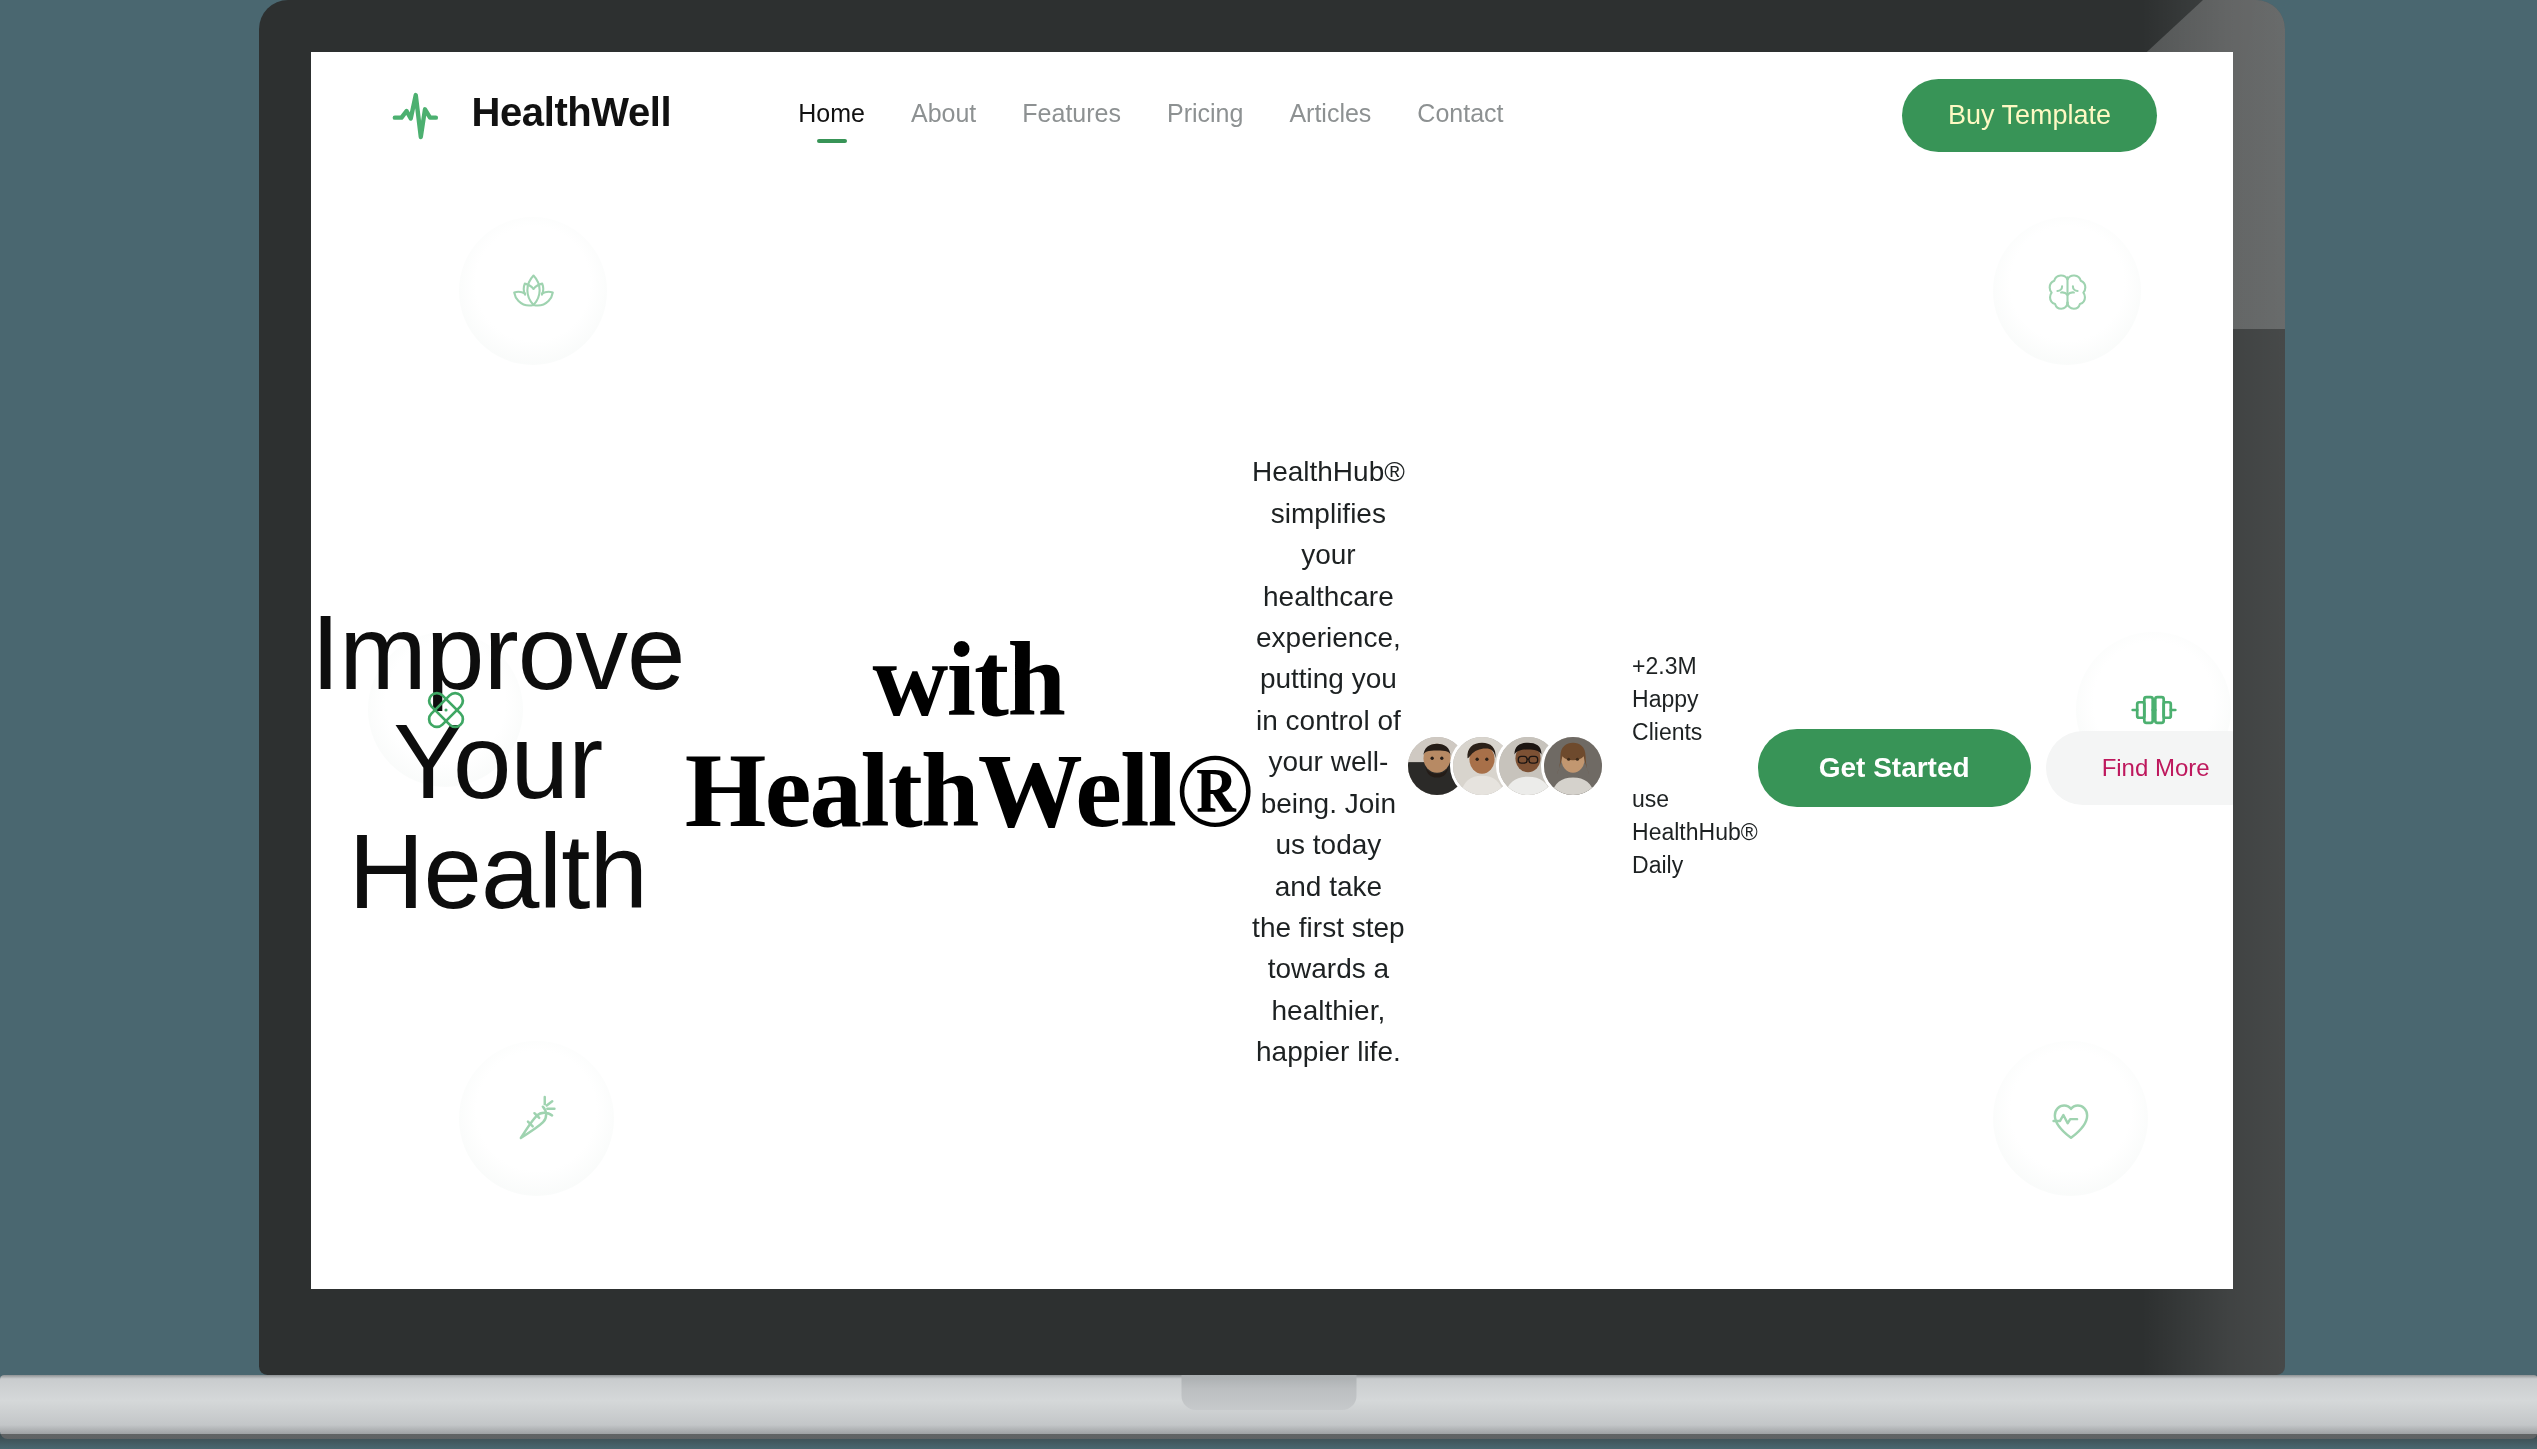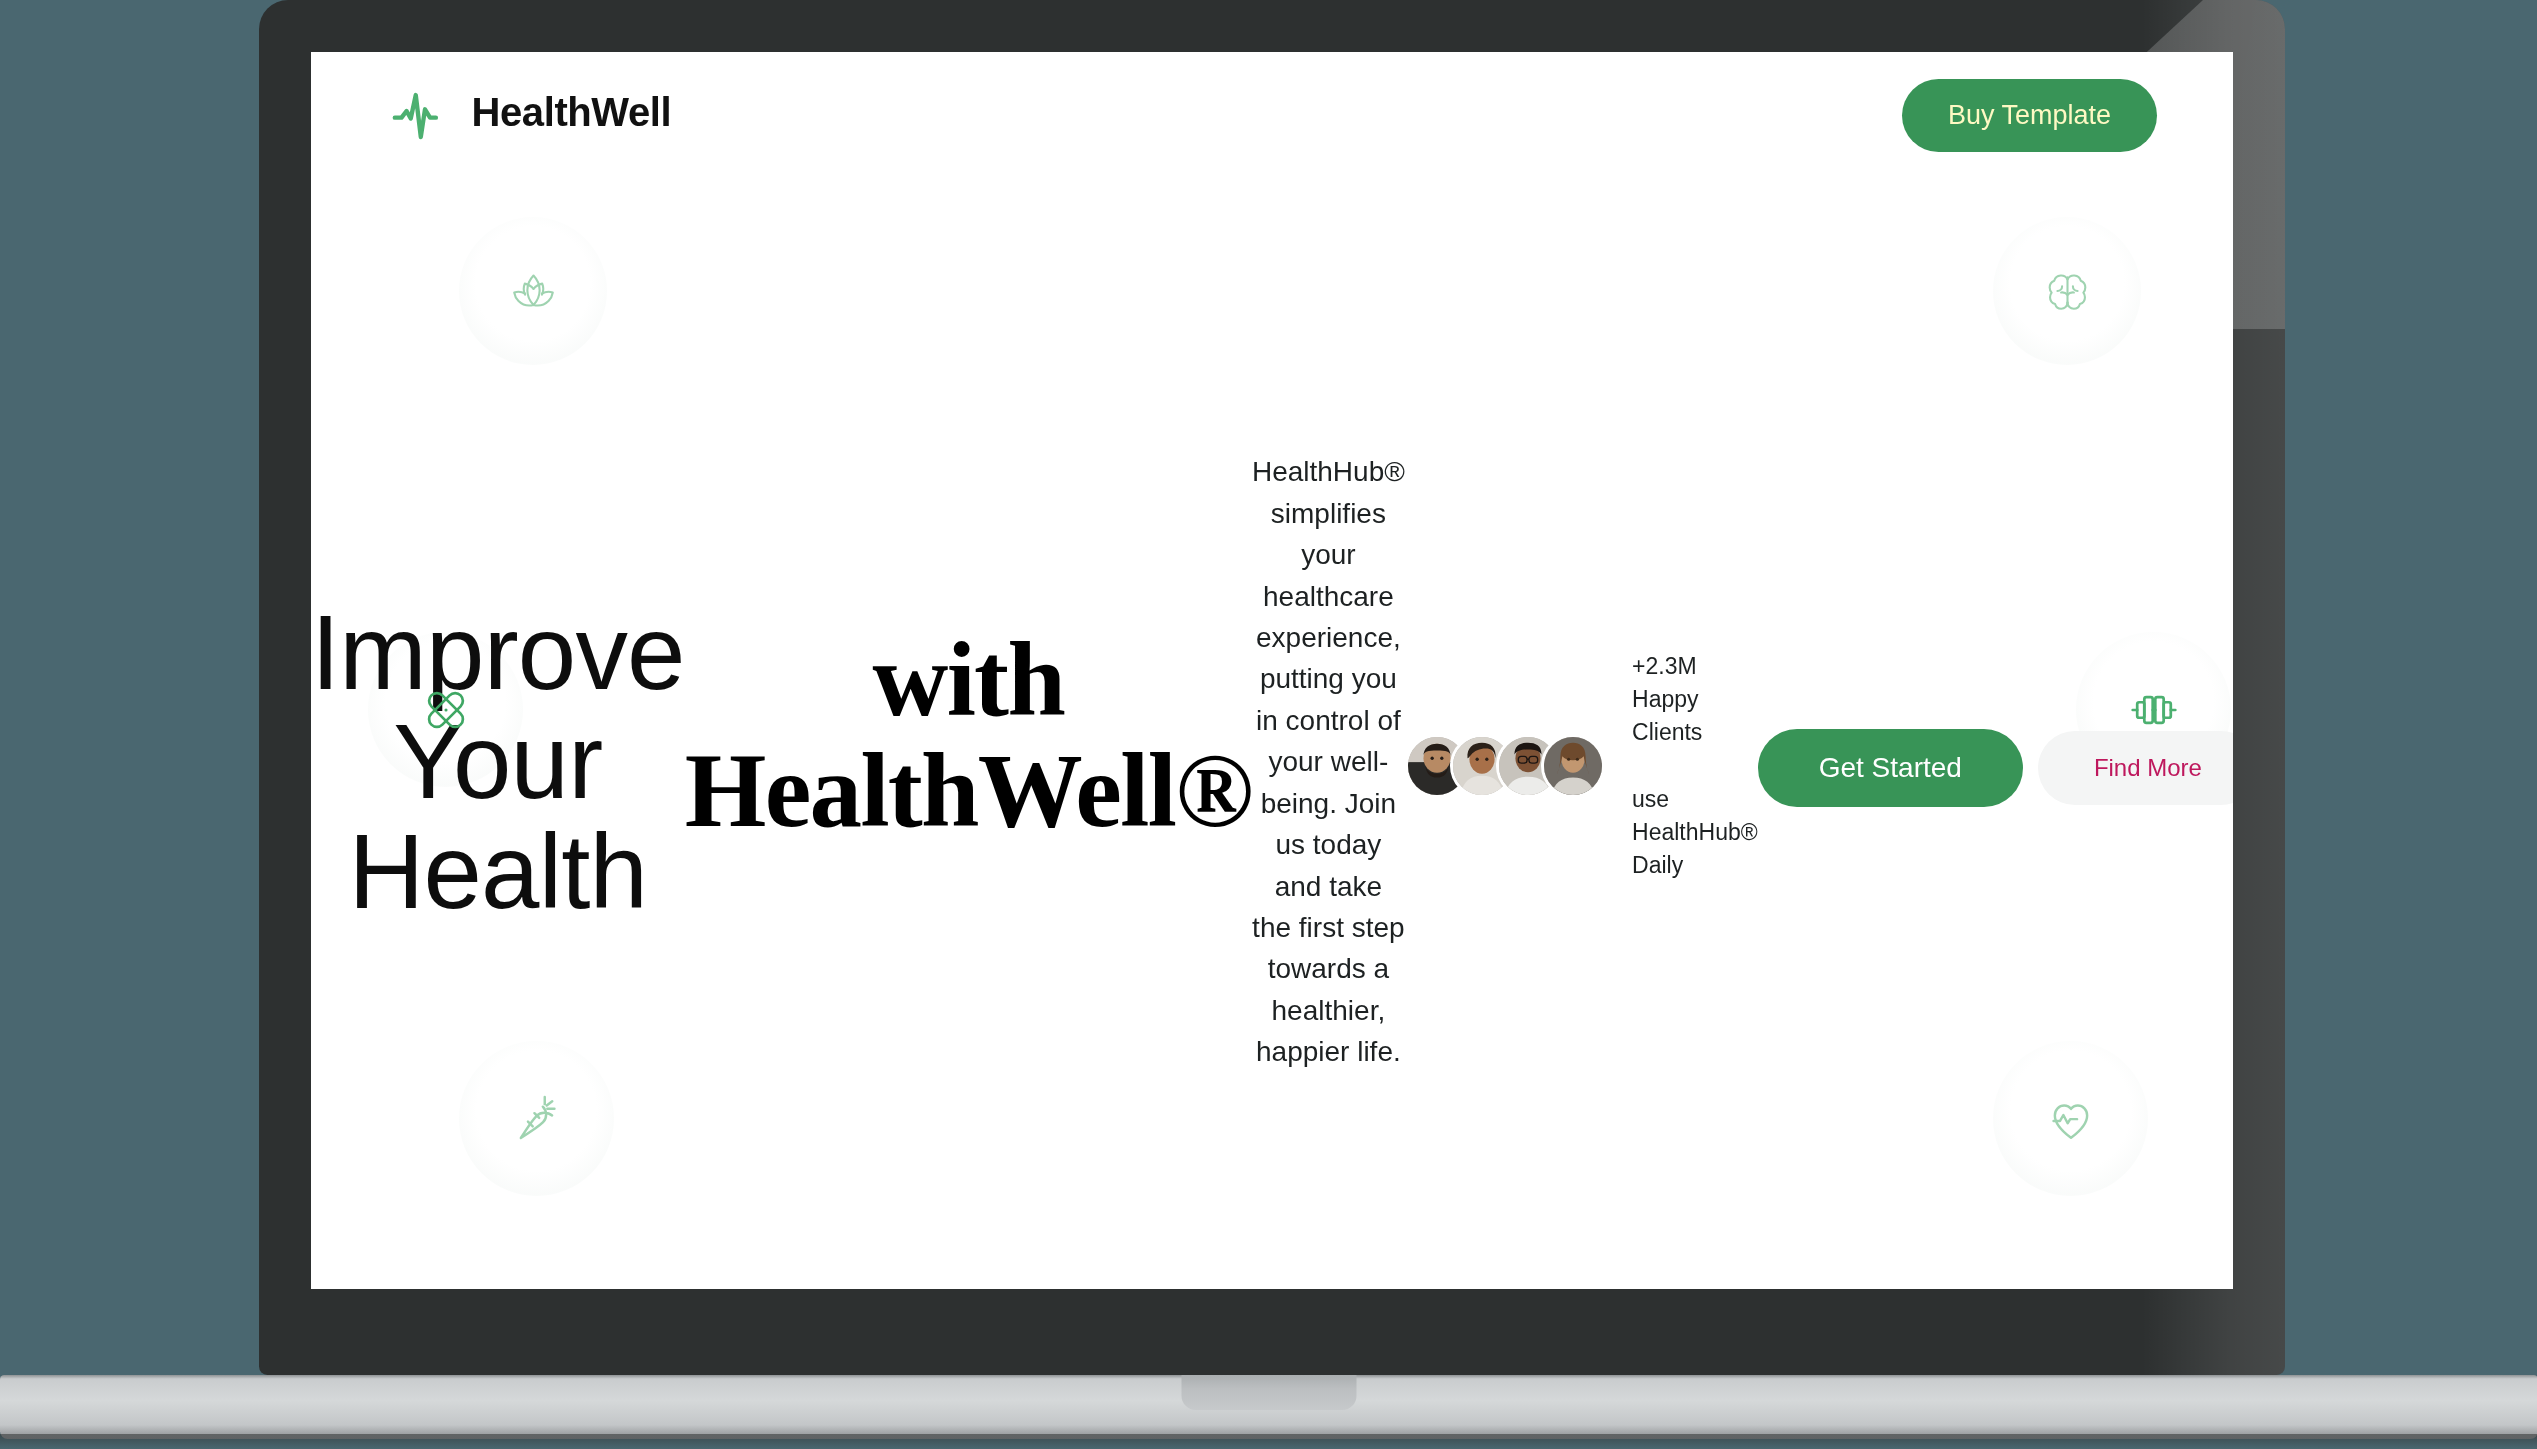--- a/index.html
+++ b/index.html
@@ -296,20 +296,21 @@
   #get-started-button {
     background: #389457;
     color: #ffffff;
     font-size: 28px;
     border: none;
     border-radius: 84px;
     padding: 23px 61px;
     cursor: pointer;
     white-space: nowrap;
     font-family: "Liberation Sans", sans-serif;
+    font-weight: bold;
   }
 
   #find-more-button {
     background: #f4f5f5;
     color: #be185d;
     font-size: 24px;
     border: none;
     border-radius: 84px;
     padding: 23px 56px;
     cursor: pointer;
@@ -421,20 +422,28 @@
       </div>
 
       <header id="navbar">
         <div id="brand">
           <svg id="brand-mark" width="66" height="52" viewBox="0 0 78 62" fill="none" stroke="#4cb070" stroke-width="5.2" stroke-linecap="round" stroke-linejoin="round">
             <path d="M3 33 L11 33 L17 25 L22 34 L28 6 L34 56 L39 23 L45 33 L52 33"></path>
           </svg>
           <span id="brand-name">HealthWell</span>
         </div>
 
+        <nav id="main-nav">
+          <span class="nav-item active">Home</span>
+          <span class="nav-item">About</span>
+          <span class="nav-item">Features</span>
+          <span class="nav-item">Pricing</span>
+          <span class="nav-item">Articles</span>
+          <span class="nav-item">Contact</span>
+        </nav>
 
         <button id="buy-template-button">Buy Template</button>
       </header>
 
       <section id="hero">
 
         <div id="ecg-monitor">
           <div id="ecg-grid"></div>
           <div id="ecg-baseline"></div>
           <svg id="ecg-trace" viewBox="0 0 766 93" preserveAspectRatio="none">

